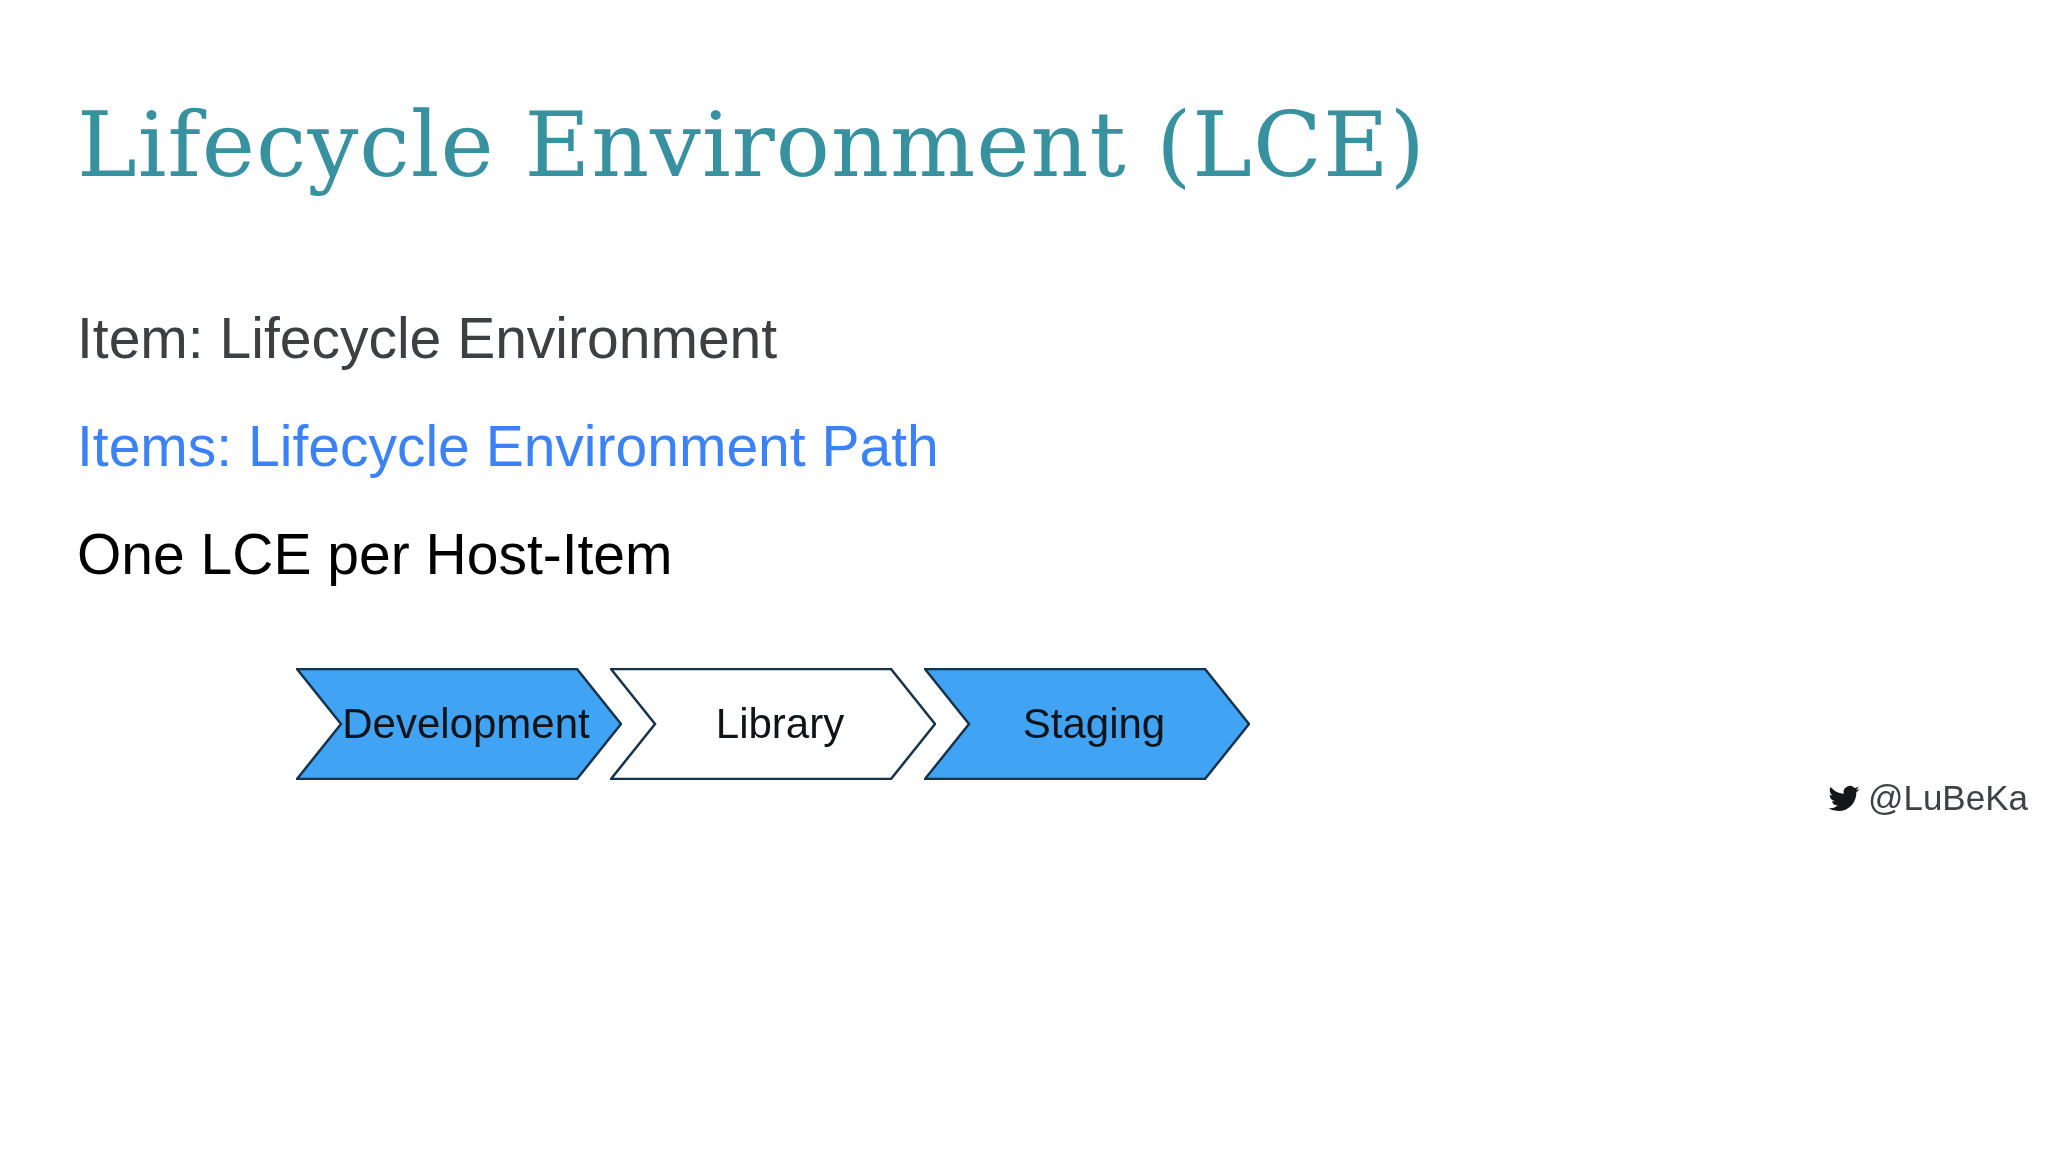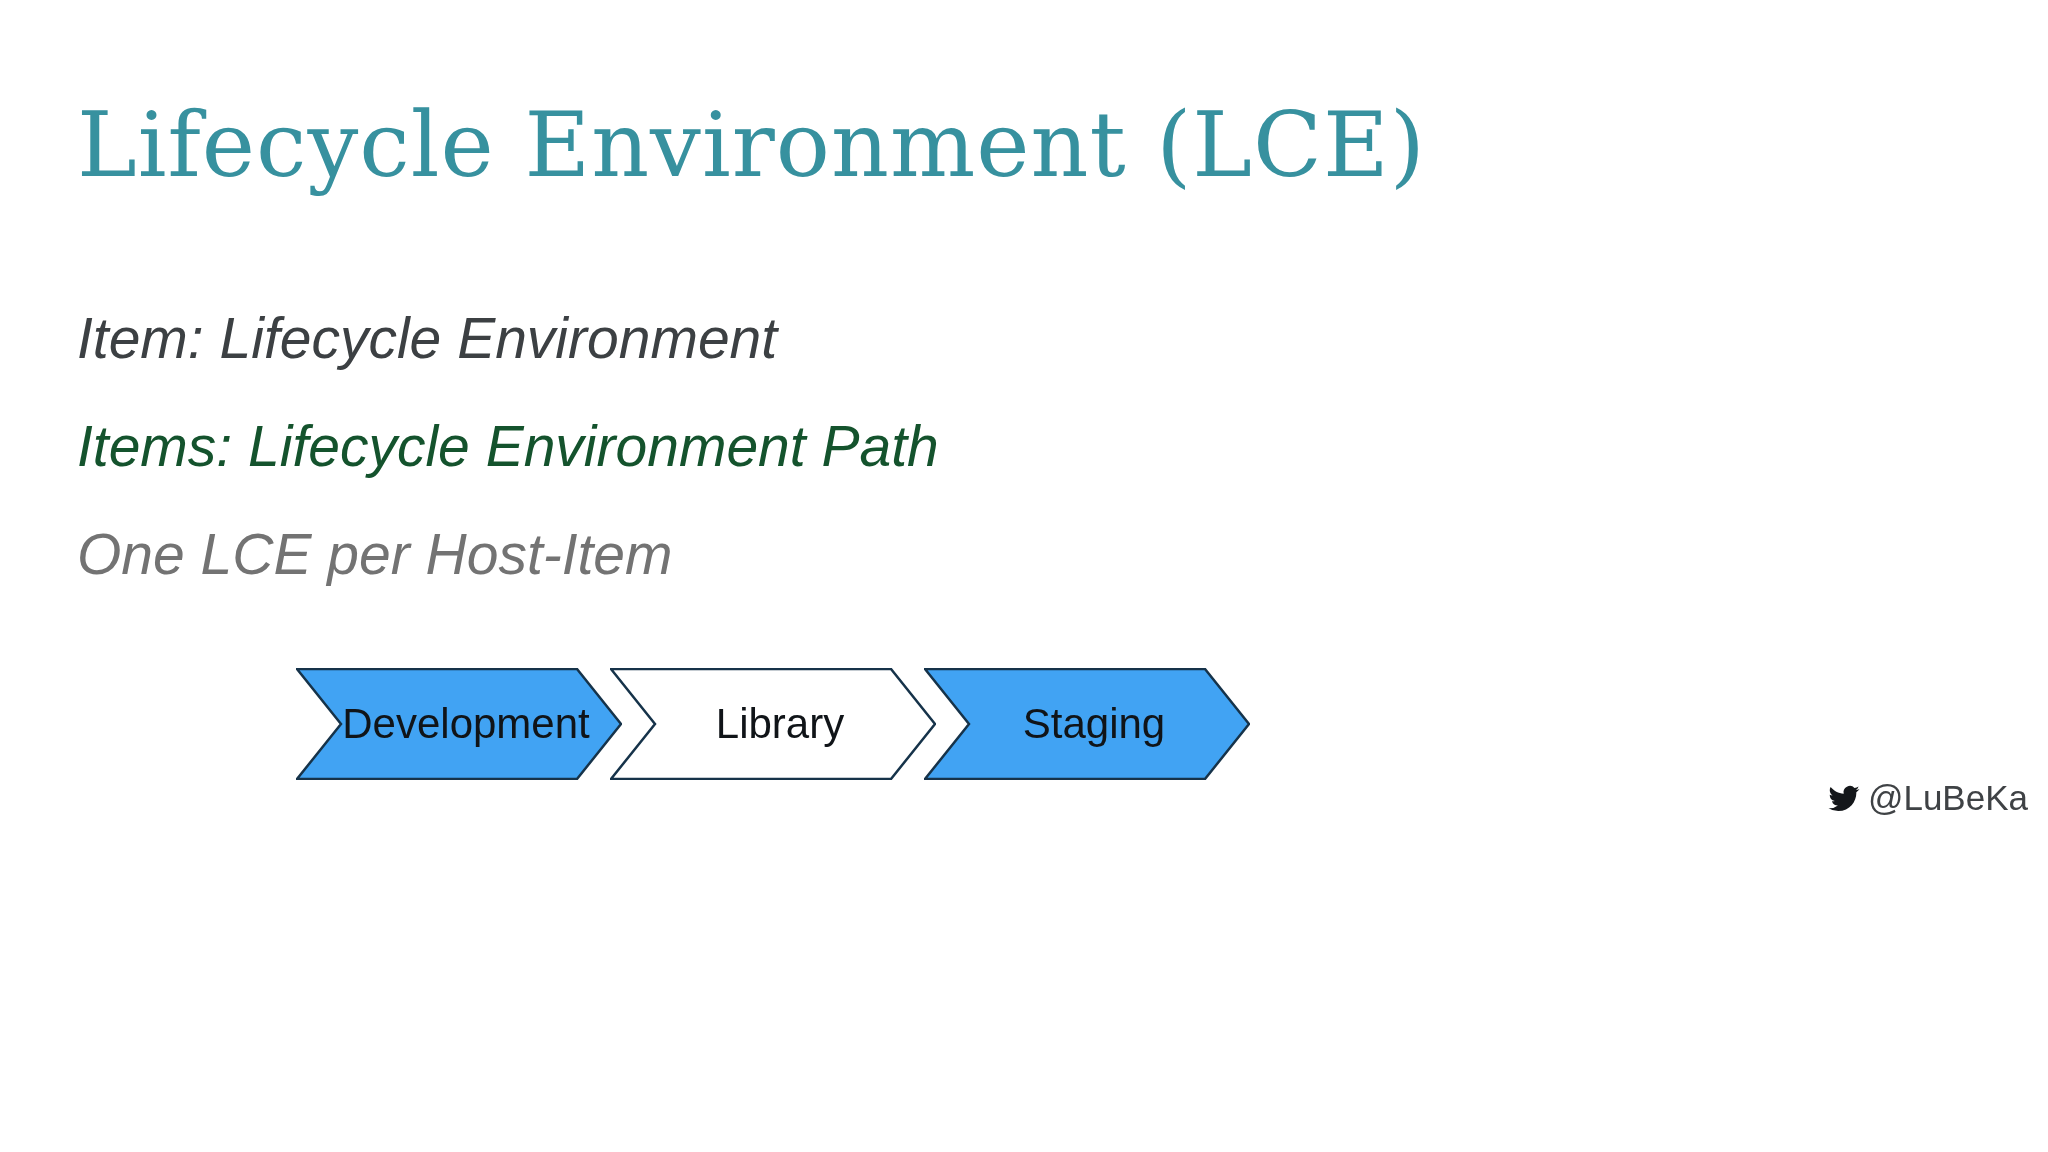--- a/index.html
+++ b/index.html
@@ -22,21 +22,20 @@
     font-size: 90px;
     font-weight: 500;
     letter-spacing: 1px;
     white-space: nowrap;
   }
 
   .bullets {
     position: absolute;
     left: 77px;
     top: 284px;
-    font-style: italic;
   }
   .bullet-line {
     font-size: 57px;
     line-height: 108px;
     white-space: nowrap;
   }
 
   .flow {
     position: absolute;
     left: 296px;
@@ -88,22 +87,22 @@
 </style>
 </head>
 <body>
 
 <div class="slide">
 
   <h1 class="slide-title" style="color: rgb(55, 145, 159);">Lifecycle Environment (LCE)</h1>
 
   <div class="bullets">
     <div class="bullet-line" style="color: rgb(60, 64, 67);">Item: Lifecycle Environment</div>
-    <div class="bullet-line" style="color: #14532d;">Items: Lifecycle Environment Path</div>
-    <div class="bullet-line" style="color: #737373;">One LCE per Host-Item</div>
+    <div class="bullet-line" style="color: #3b82f6;">Items: Lifecycle Environment Path</div>
+    <div class="bullet-line" style="color: #000000;">One LCE per Host-Item</div>
   </div>
 
   <div class="flow">
 
     <div class="stage">
       <svg viewBox="0 0 326 112" width="326" height="112">
         <polygon points="1,1 281,1 325,56 281,111 1,111 45,56" stroke-width="2.5" stroke-linejoin="miter" fill="#41a3f3" stroke="#16334a"></polygon>
       </svg>
       <div class="stage-label">Development</div>
     </div>

